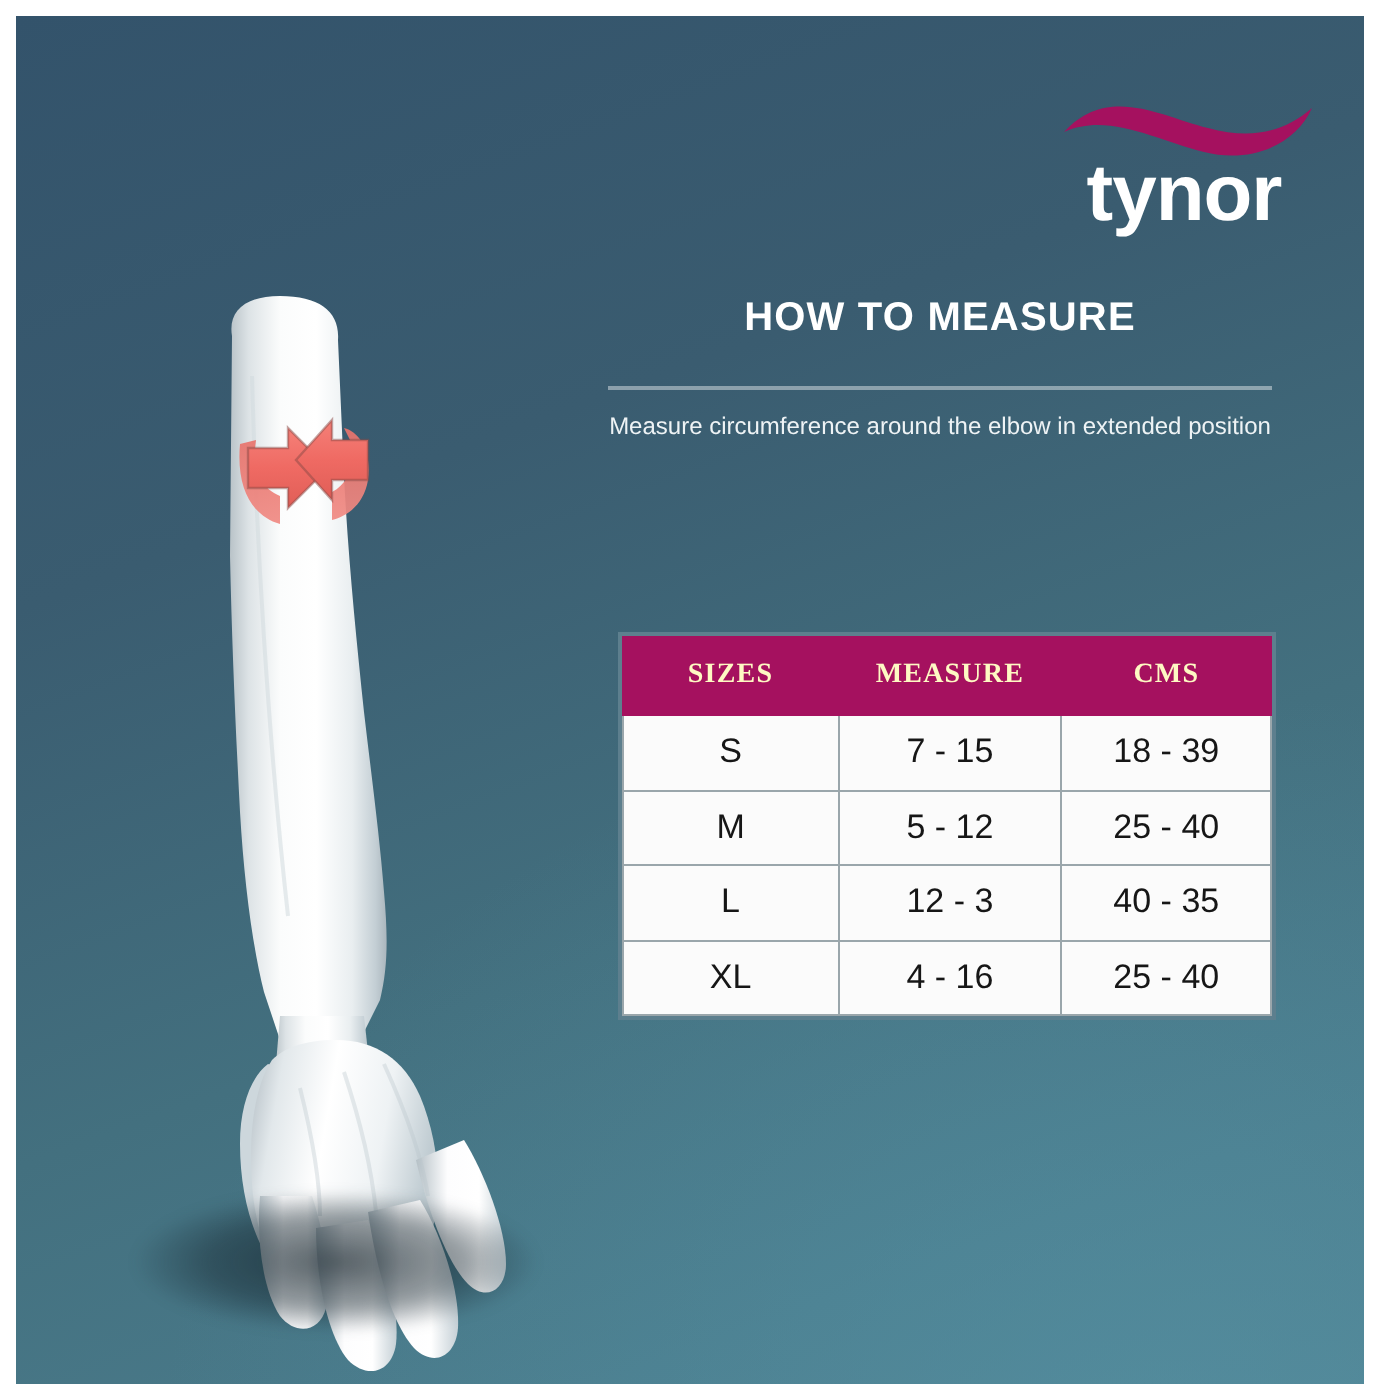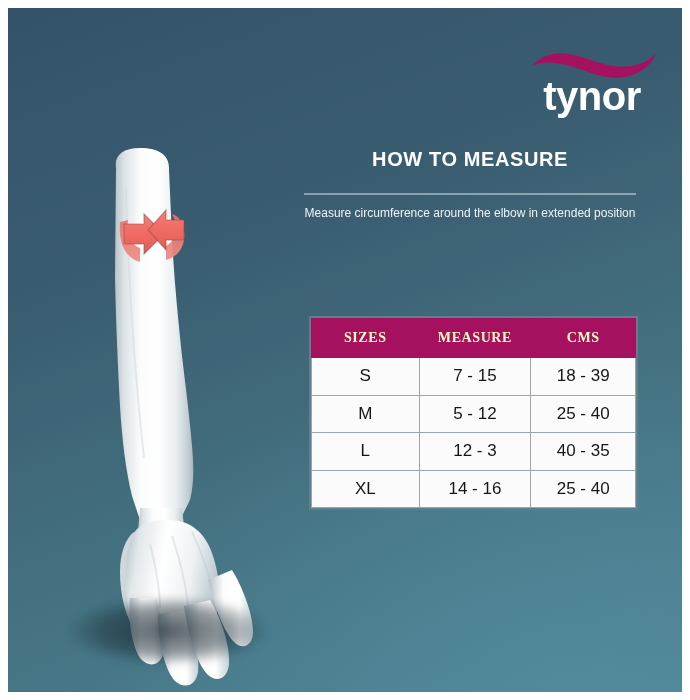--- a/index.html
+++ b/index.html
@@ -271,20 +271,20 @@
           <td>5 - 12</td>
           <td>25 - 40</td>
         </tr>
         <tr>
           <td>L</td>
           <td>12 - 3</td>
           <td>40 - 35</td>
         </tr>
         <tr>
           <td>XL</td>
-          <td>14 - 16</td>
+          <td>4 - 16</td>
           <td>25 - 40</td>
         </tr>
       </tbody>
     </table>
 
   </div>
 </div>
 
 </body></html>

